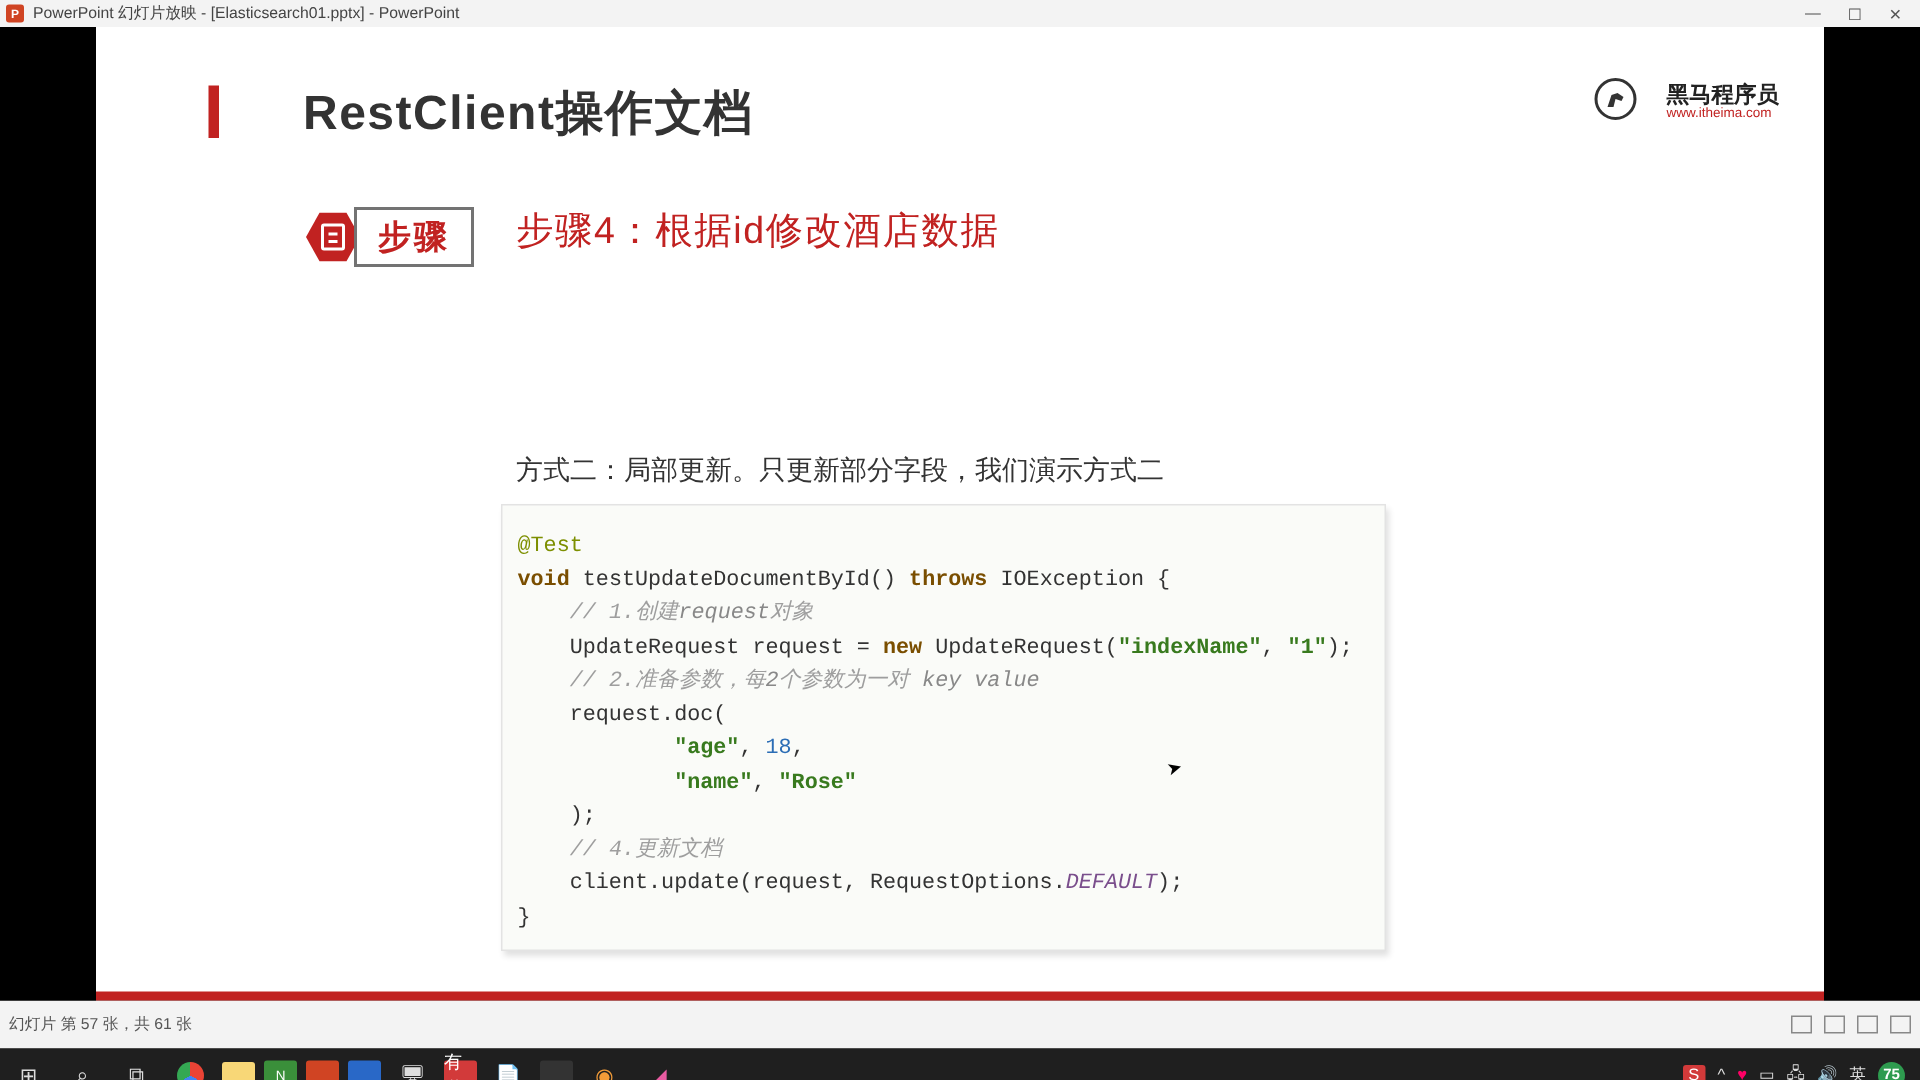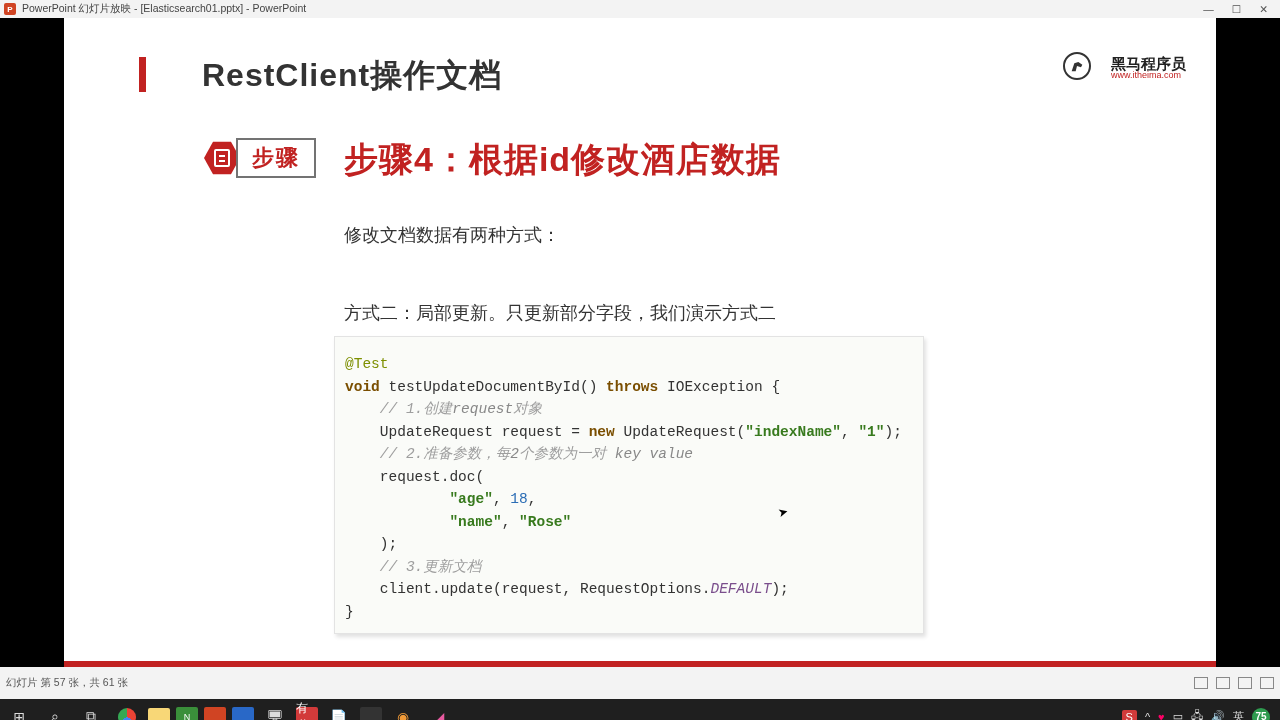--- a/index.html
+++ b/index.html
@@ -17,21 +17,21 @@
   .brand .txt { display:flex; flex-direction:column; line-height:1;}
   .brand .txt .big { font-size:15px; font-weight:bold; color:#222;}
   .brand .txt .small { font-size:9px; color:#c12221;}
   .hexwrap { position:absolute; left:140px; top:120px; display:flex; align-items:center;}
   .hexwrap .hexagon { width:36px; height:36px; background:#c12221; display:flex; align-items:center; justify-content:center; clip-path: polygon(25% 5%, 75% 5%, 100% 50%, 75% 95%, 25% 95%, 0% 50%);}
   .hexwrap .hexagon .inner { width:16px; height:18px; border:2px solid #fff; border-radius:2px; position:relative;}
   .hexwrap .hexagon .inner::before, .hexwrap .hexagon .inner::after { content:""; position:absolute; left:3px; right:3px; height:2px; background:#fff;}
   .hexwrap .hexagon .inner::before { top:4px;}
   .hexwrap .hexagon .inner::after { top:9px;}
   .stepbox { border:2px solid #737373; color:#c12221; font-size:22px; font-weight:600; padding:3px 14px 3px 14px; margin-left:6px; letter-spacing:2px; background:#fff; position:relative; left:-10px;}
-  .step-title { position:absolute; left:280px; top:119px; font-size:34px; color:#c12221; font-weight:700; letter-spacing:1px;text-align:center;}
+  .step-title { position:absolute; left:280px; top:119px; font-size:25px; color:#c12221; font-weight:400; letter-spacing:1px;text-align:center;}
   .para { position:absolute; left:280px; font-size:18px; color:#333; line-height:1.6;}
   .p1 { top:203px; }
   .p2 { top:242px; }
   .p3 { top:281px; }
   .codebox { position:absolute; left:270px; top:318px; width:590px; background:#fafbf8; border:1px solid #e3e3e3; box-shadow: 2px 3px 4px rgba(0,0,0,0.12); padding:16px 10px 10px 10px; font-family: Consolas, "Courier New", monospace; font-size:14.5px; line-height:22.5px; white-space:pre; color:#333;}
   .kw { color:#7a4e00; font-weight:bold;}
   .ann { color:#7d8f00;}
   .cmt { color:#9e9e9e; font-style:italic;}
   .cmtnum { color:#888; font-style:italic;}
   .str { color:#387a1e; font-weight:bold;}
@@ -80,33 +80,32 @@
     </div>
 
     <div class="hexwrap">
       <div class="hexagon">
           <div class="inner"></div>
         </div>
       <div class="stepbox">步骤</div>
     </div>
     <div class="step-title">步骤4：根据id修改酒店数据</div>
 
-    <div class="para p1">修改文档数据有两种方式：</div>
     <div class="para p3">方式二：局部更新。只更新部分字段，我们演示方式二</div>
 
     <div class="codebox"><span class="ann">@Test</span>
 <span class="kw">void</span><span> testUpdateDocumentById() </span><span class="kw">throws</span><span> IOException {</span>
     <span class="cmt"><span>// 1.创建</span><span class="cmtnum">request</span><span>对象</span></span>
 <span>    UpdateRequest request = </span><span class="kw">new</span><span> UpdateRequest(</span><span class="str">"indexName"</span><span>, </span><span class="str">"1"</span><span>);</span>
     <span class="cmt"><span>// 2.准备参数，每</span><span class="cmtnum">2</span><span>个参数为一对 </span><span class="cmtnum">key value</span></span>
 <span>    request.doc(</span>
             <span class="str">"age"</span>, <span class="num">18</span>,
             <span class="str">"name"</span>, <span class="str">"Rose"</span>
 <span>    );</span>
-    <span class="cmt">// 3.更新文档</span>
+    <span class="cmt">// 4.更新文档</span>
 <span>    client.update(request, RequestOptions.</span><span class="cst">DEFAULT</span><span>);</span>
 <span>}</span></div>
 
     <div class="cursor">➤</div>
     <div class="footerbar"></div>
   </div>
 </div>
 
 <div class="statusbar">
   <span>幻灯片 第 57 张，共 61 张</span>

